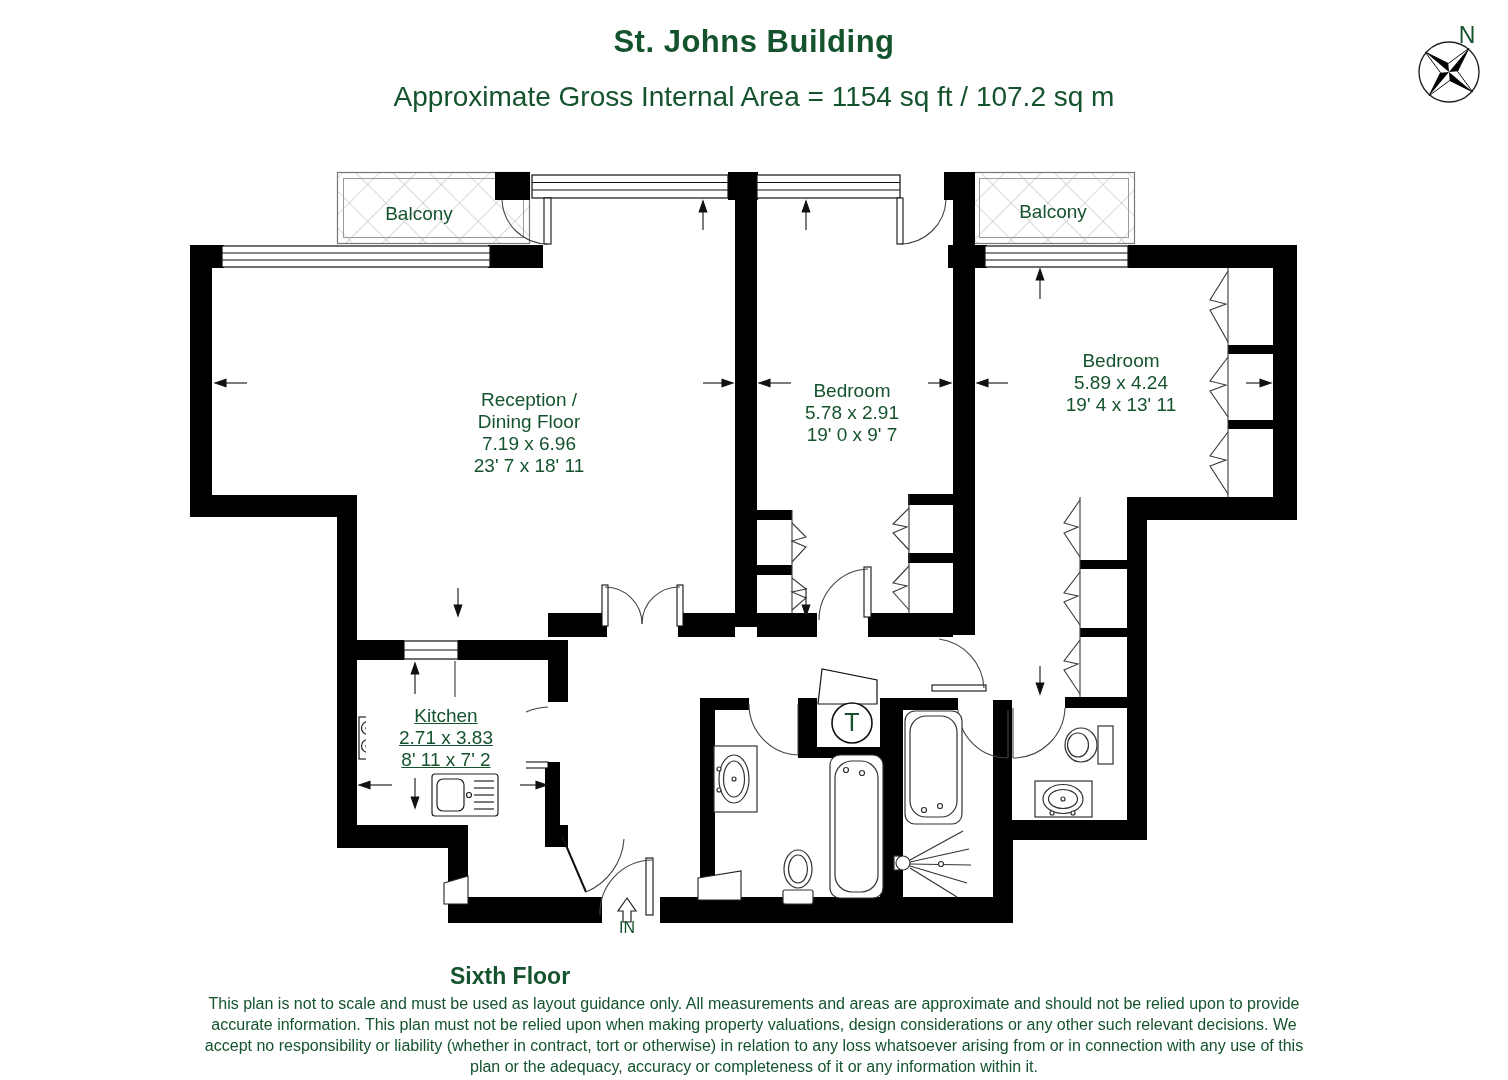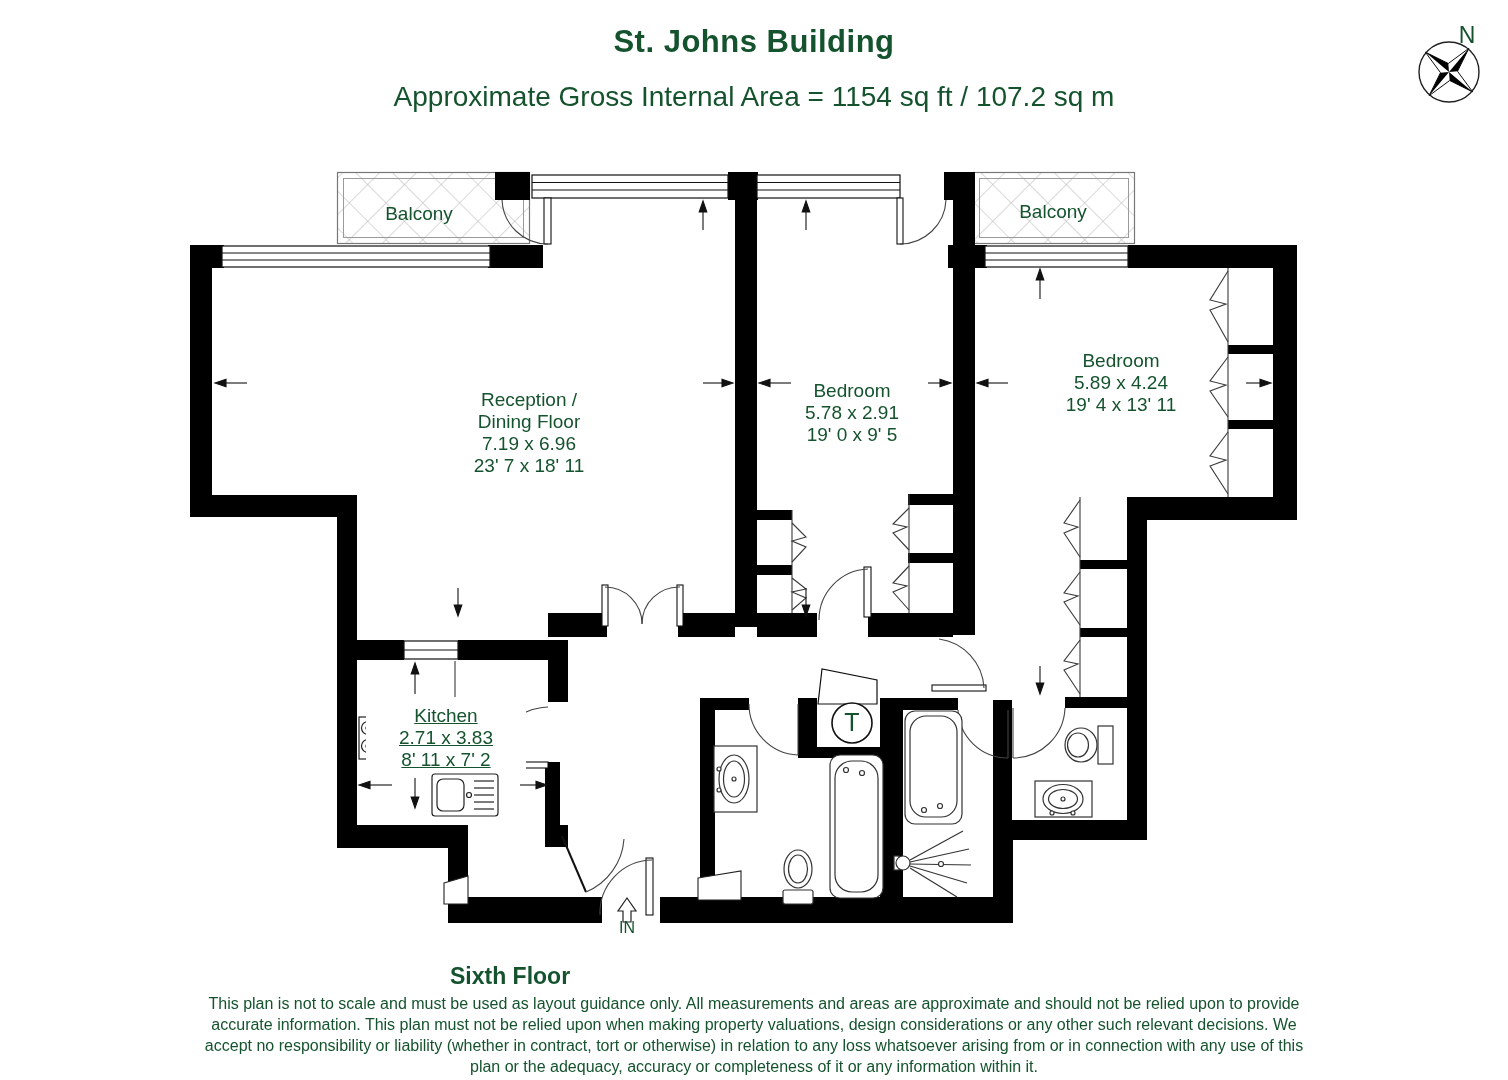--- a/index.html
+++ b/index.html
@@ -295,21 +295,21 @@
 <div class="lbl" style="left:429px;top:371px;width:200px;margin-top:18px;">
   <div>Reception /</div>
   <div>Dining Floor</div>
   <div>7.19 x 6.96</div>
   <div>23' 7 x 18' 11</div>
 </div>
 
 <div class="lbl" style="left:752px;top:380px;width:200px;">
   <div>Bedroom</div>
   <div>5.78 x 2.91</div>
-  <div>19' 0 x 9' 5</div>
+  <div>19' 0 x 9' 7</div>
 </div>
 
 <div class="lbl" style="left:1021px;top:350px;width:200px;">
   <div>Bedroom</div>
   <div>5.89 x 4.24</div>
   <div>19' 4 x 13' 11</div>
 </div>
 
 <div class="lbl kitchen-lbl" style="left:366px;top:705px;width:156px;text-decoration:underline;">
   <div>Kitchen</div>

